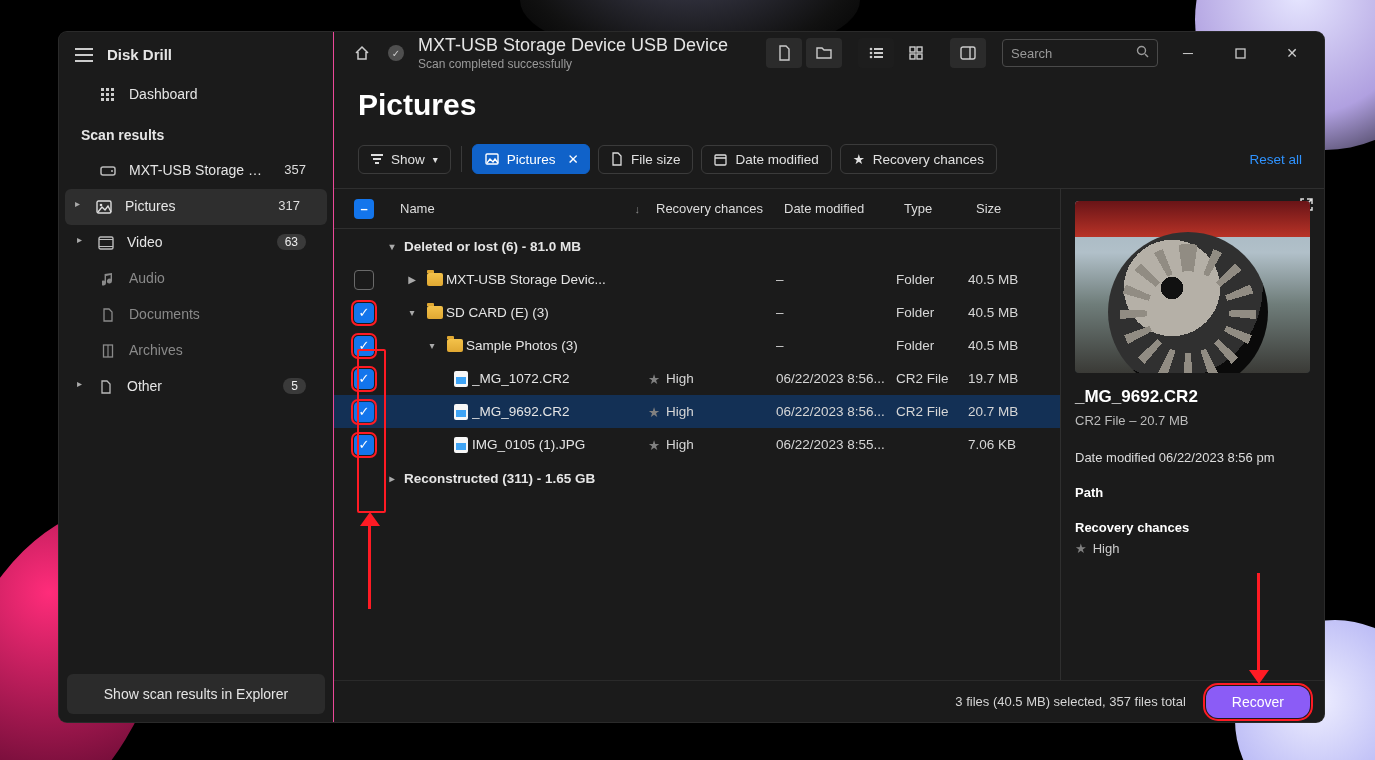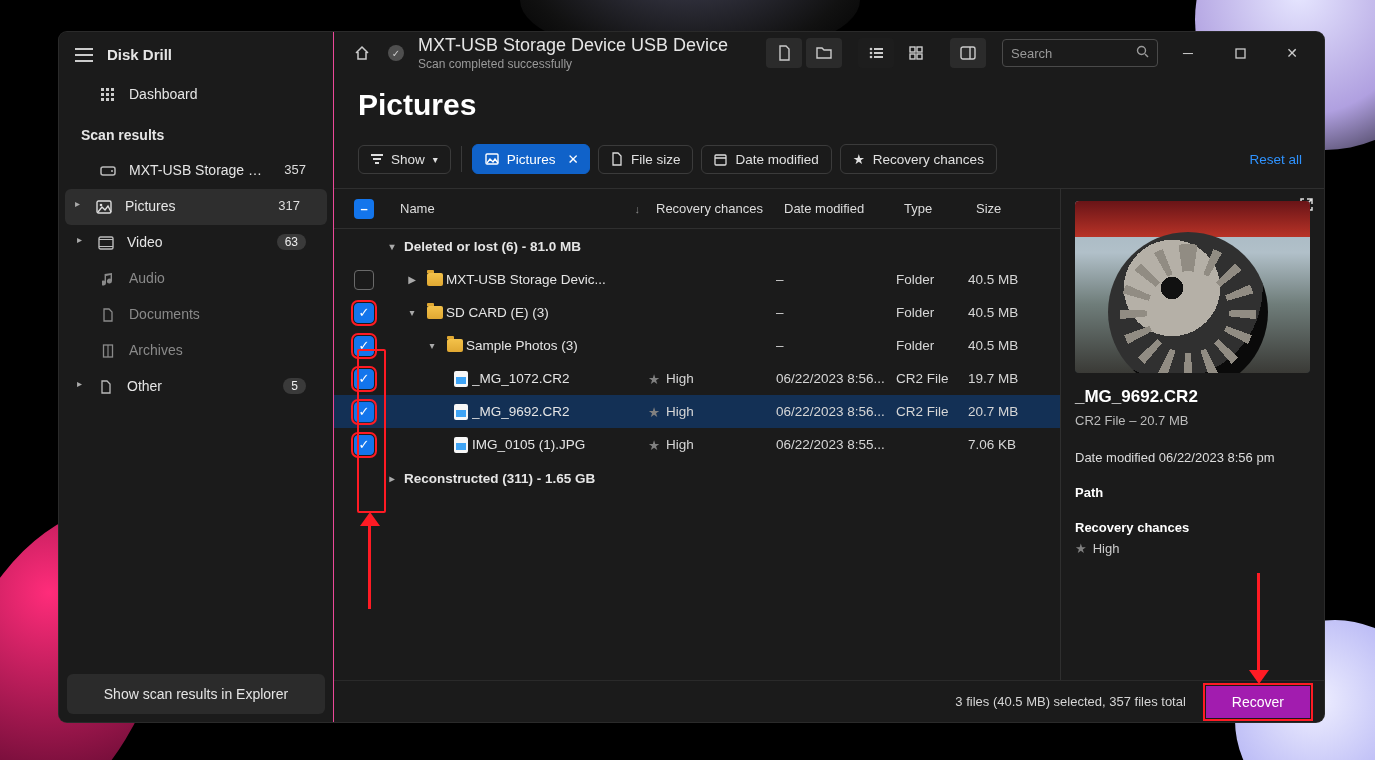--- a/index.html
+++ b/index.html
@@ -119,21 +119,21 @@
   .wheel::after{content:"";position:absolute;inset:0;border-radius:50%;background:repeating-conic-gradient(#918c83 0 8deg, transparent 8deg 22deg);mask:radial-gradient(circle, transparent 36%, #000 36% 60%, transparent 60%);-webkit-mask:radial-gradient(circle, transparent 36%, #000 36% 60%, transparent 60%);}
   .prev-name{font-size:17px;font-weight:600;color:#fff;margin-top:14px;}
   .prev-meta{margin-top:6px;color:#bbb;}
   .prev-dm{margin-top:22px;color:#ddd;}
   .prev-h{font-weight:600;color:#fff;margin-top:20px;}
   .prev-path{margin-top:4px;color:#a8a8a8;line-height:1.3;}
   .prev-rc{display:flex;align-items:center;gap:6px;margin-top:6px;}
 
   .footer { height:42px; border-top:1px solid #2a2a2a; display:flex; align-items:center; padding:0 14px 0 24px; gap:20px;}
   .footer .info{margin-left:auto;color:#d5d5d5;font-size:13px;}
-  .recover-btn{background:#a21caf;color:#fff;border:none;border-radius:0;padding:8px 26px;font-size:14px;cursor:pointer;outline:2px solid #ff1b24;outline-offset:1px;}
+  .recover-btn{background:#8b5cf6;color:#fff;border:none;border-radius:12px;padding:8px 26px;font-size:14px;cursor:pointer;outline:2px solid #ff1b24;outline-offset:1px;}
 
   
   .anno{position:absolute;pointer-events:none;}
   .anno-box1{left:357px; top:349px; width:29px; height:164px; border:2.5px solid #ff1b24; border-radius:2px;}
   .anno-line1{left:368px; top:515px; width:3px; height:94px; background:#ff1b24;}
   .anno-arr1{left:360px; top:512px; width:0;height:0;border-left:10px solid transparent;border-right:10px solid transparent;border-bottom:14px solid #ff1b24;}
   .anno-line2{left:1257px; top:573px; width:3px; height:104px; background:#ff1b24;}
   .anno-arr2{left:1249px; top:670px; width:0;height:0;border-left:10px solid transparent;border-right:10px solid transparent;border-top:14px solid #ff1b24;}
 
   .chk-glyph{font-size:13px;line-height:1;}

